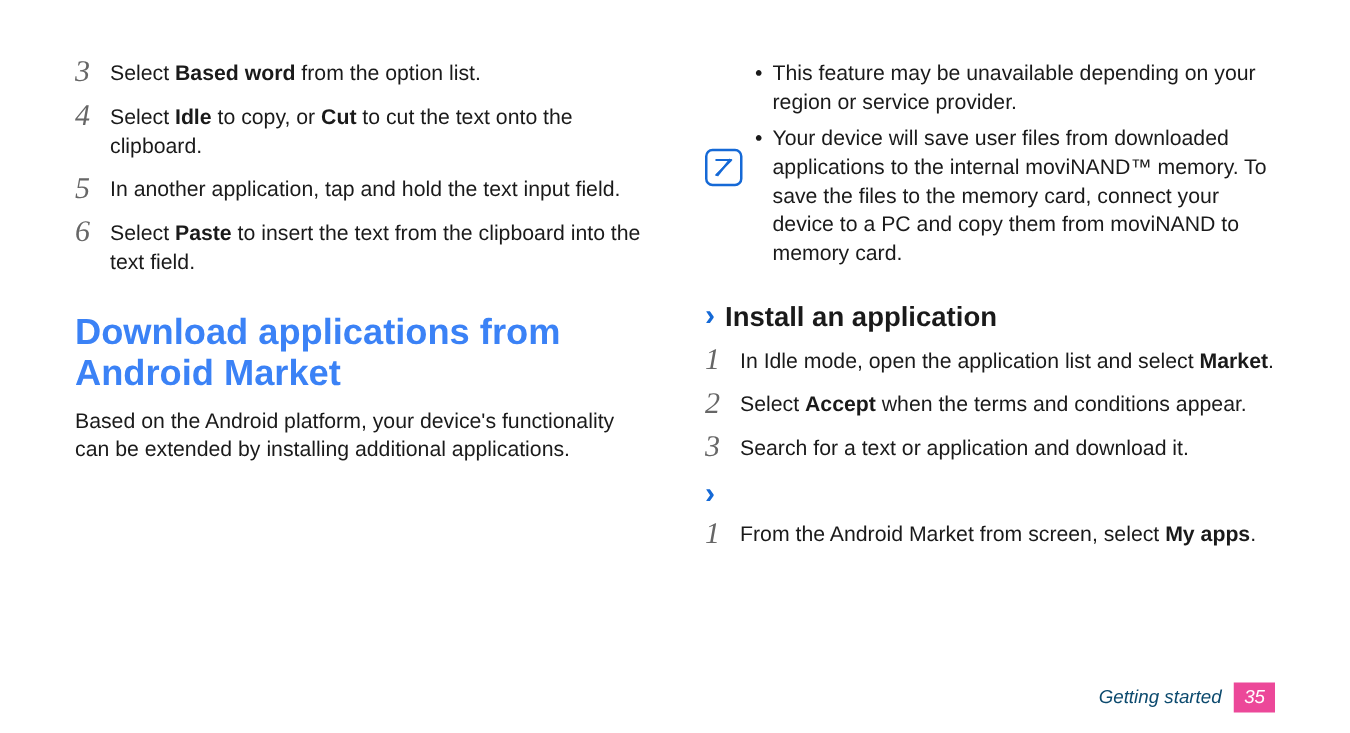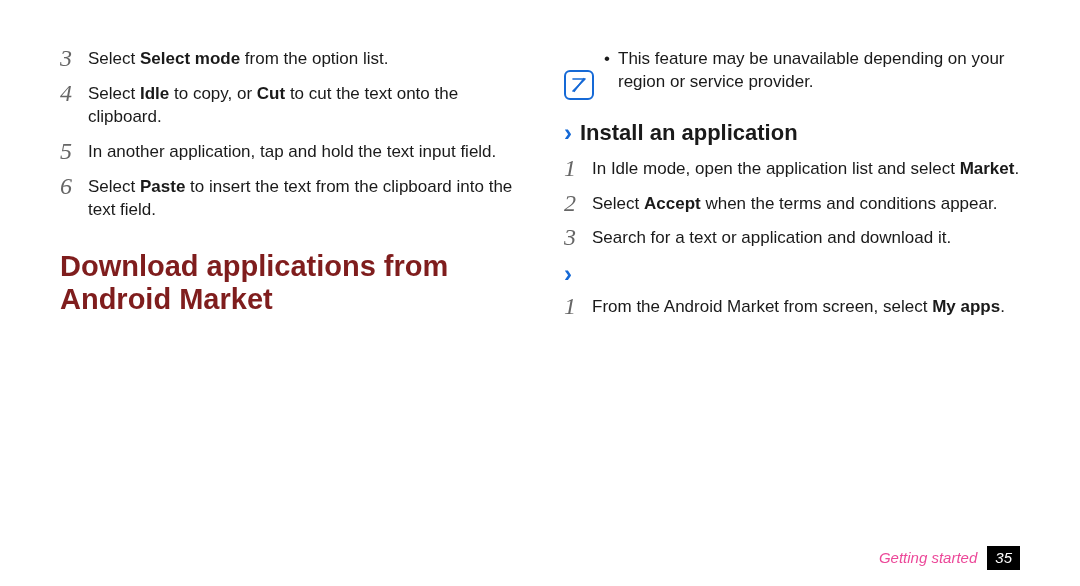--- a/index.html
+++ b/index.html
@@ -27,33 +27,33 @@
     font-style: italic;
     font-size: 24px;
     color: #666;
     width: 28px;
     flex-shrink: 0;
     line-height: 1;
     margin-top: -2px;
   }
   .step .body { flex: 1; }
   h1.section {
-    color: #7f1d1d;
+    color: #3b82f6;
     font-weight: 700;
     font-size: 29px;
     line-height: 1.15;
     margin-top: 28px;
     margin-bottom: 10px;
   }
   p.para {
     margin-bottom: 14px;
   }
   .notebox {
     display: flex;
-    align-items: flex-end;
+    align-items: center;
     gap: 10px;
     margin-bottom: 18px;
   }
   .notebox .icon {
     width: 30px; height: 30px;
     border: 2px solid #1569d6;
     border-radius: 6px;
     color: #1569d6;
     display: flex;
     align-items: center; justify-content: center;
@@ -90,39 +90,39 @@
   }
   .footer {
     position: absolute;
     bottom: 16px;
     right: 60px;
     display: flex;
     align-items: center;
     gap: 10px;
     font-size: 15px;
   }
-  .footer .sect { font-style: italic; color: #ec4899; }
+  .footer .sect { font-style: italic; color: #0c4a6e; }
   .footer .pagenum {
-    background: #000000;
+    background: #ec4899;
     color: #fff;
     padding: 2px 8px;
     font-style: italic;
     font-size: 15px;
   }
   b { font-weight: 700; }
 </style>
 </head>
 <body>
 
 <div class="col">
 
   <div class="step">
     <div class="num">3</div>
     <div class="body">
-      <span>Select </span><b>Select mode</b><span> from the option list.</span>
+      <span>Select </span><b>Based word</b><span> from the option list.</span>
     </div>
   </div>
 
   <div class="step">
     <div class="num">4</div>
     <div class="body">
       <span>Select </span><b>Idle</b><span> to copy, or </span><b>Cut</b><span> to cut the text onto the clipboard.</span>
     </div>
   </div>
 
@@ -133,37 +133,39 @@
 
   <div class="step">
     <div class="num">6</div>
     <div class="body">
       <span>Select </span><b>Paste</b><span> to insert the text from the clipboard into the text field.</span>
     </div>
   </div>
 
   <h1 class="section">Download applications from Android Market</h1>
 
+  <p class="para">Based on the Android platform, your device's functionality can be extended by installing additional applications.</p>
 
 </div>
 
 <div class="col">
 
   <div class="notebox">
     <div class="icon">
       <svg viewBox="0 0 24 24" fill="none" stroke="#1569d6" stroke-width="2.2">
         <path d="M4 4 L20 4 M20 4 L4 20" stroke-linecap="round"></path>
         <path d="M4 4 L4 20 L20 20" stroke-linecap="round" fill="none" opacity="0"></path>
         <path d="M19 3 L5 21"></path>
         <path d="M5 3 L5 3"></path>
 
       </svg>
     </div>
     <ul>
       <li>This feature may be unavailable depending on your region or service provider.</li>
+      <li>Your device will save user files from downloaded applications to the internal moviNAND™ memory. To save the files to the memory card, connect your device to a PC and copy them from moviNAND to memory card.</li>
     </ul>
   </div>
 
   <div class="subhead">
     <span class="chev">›</span>
     <span class="txt">Install an application</span>
   </div>
 
   <div class="step">
     <div class="num">1</div>

